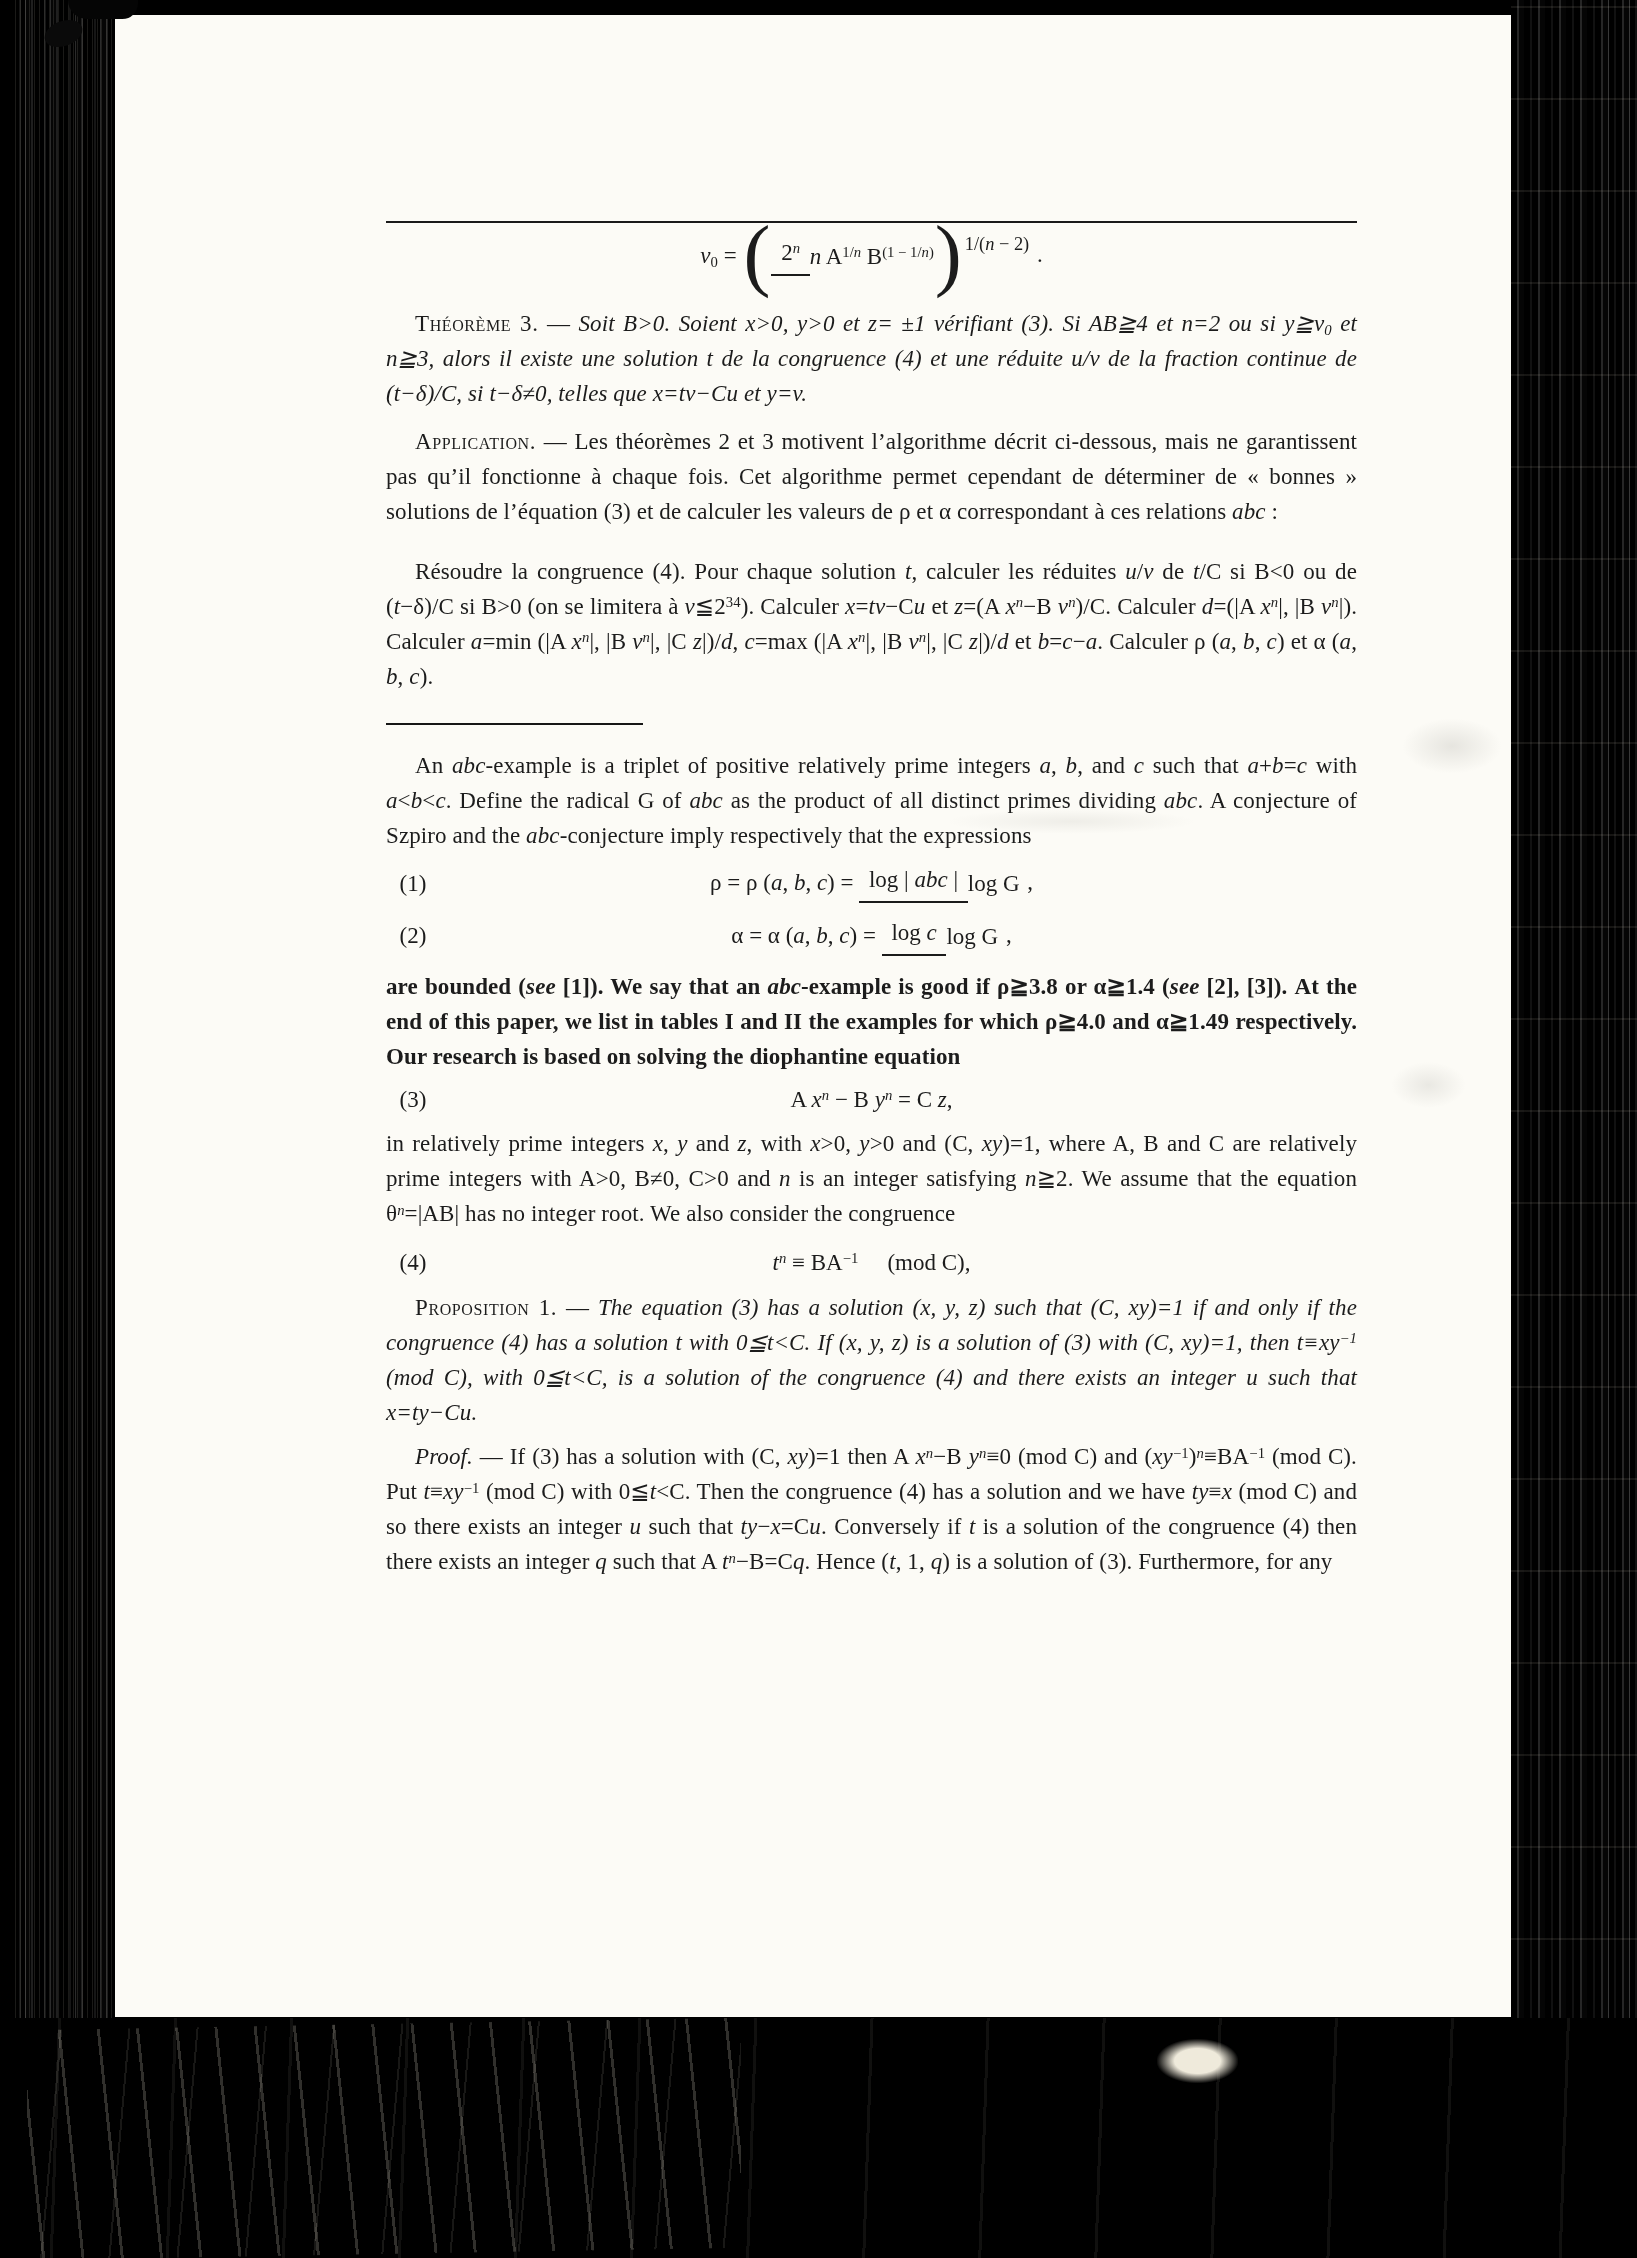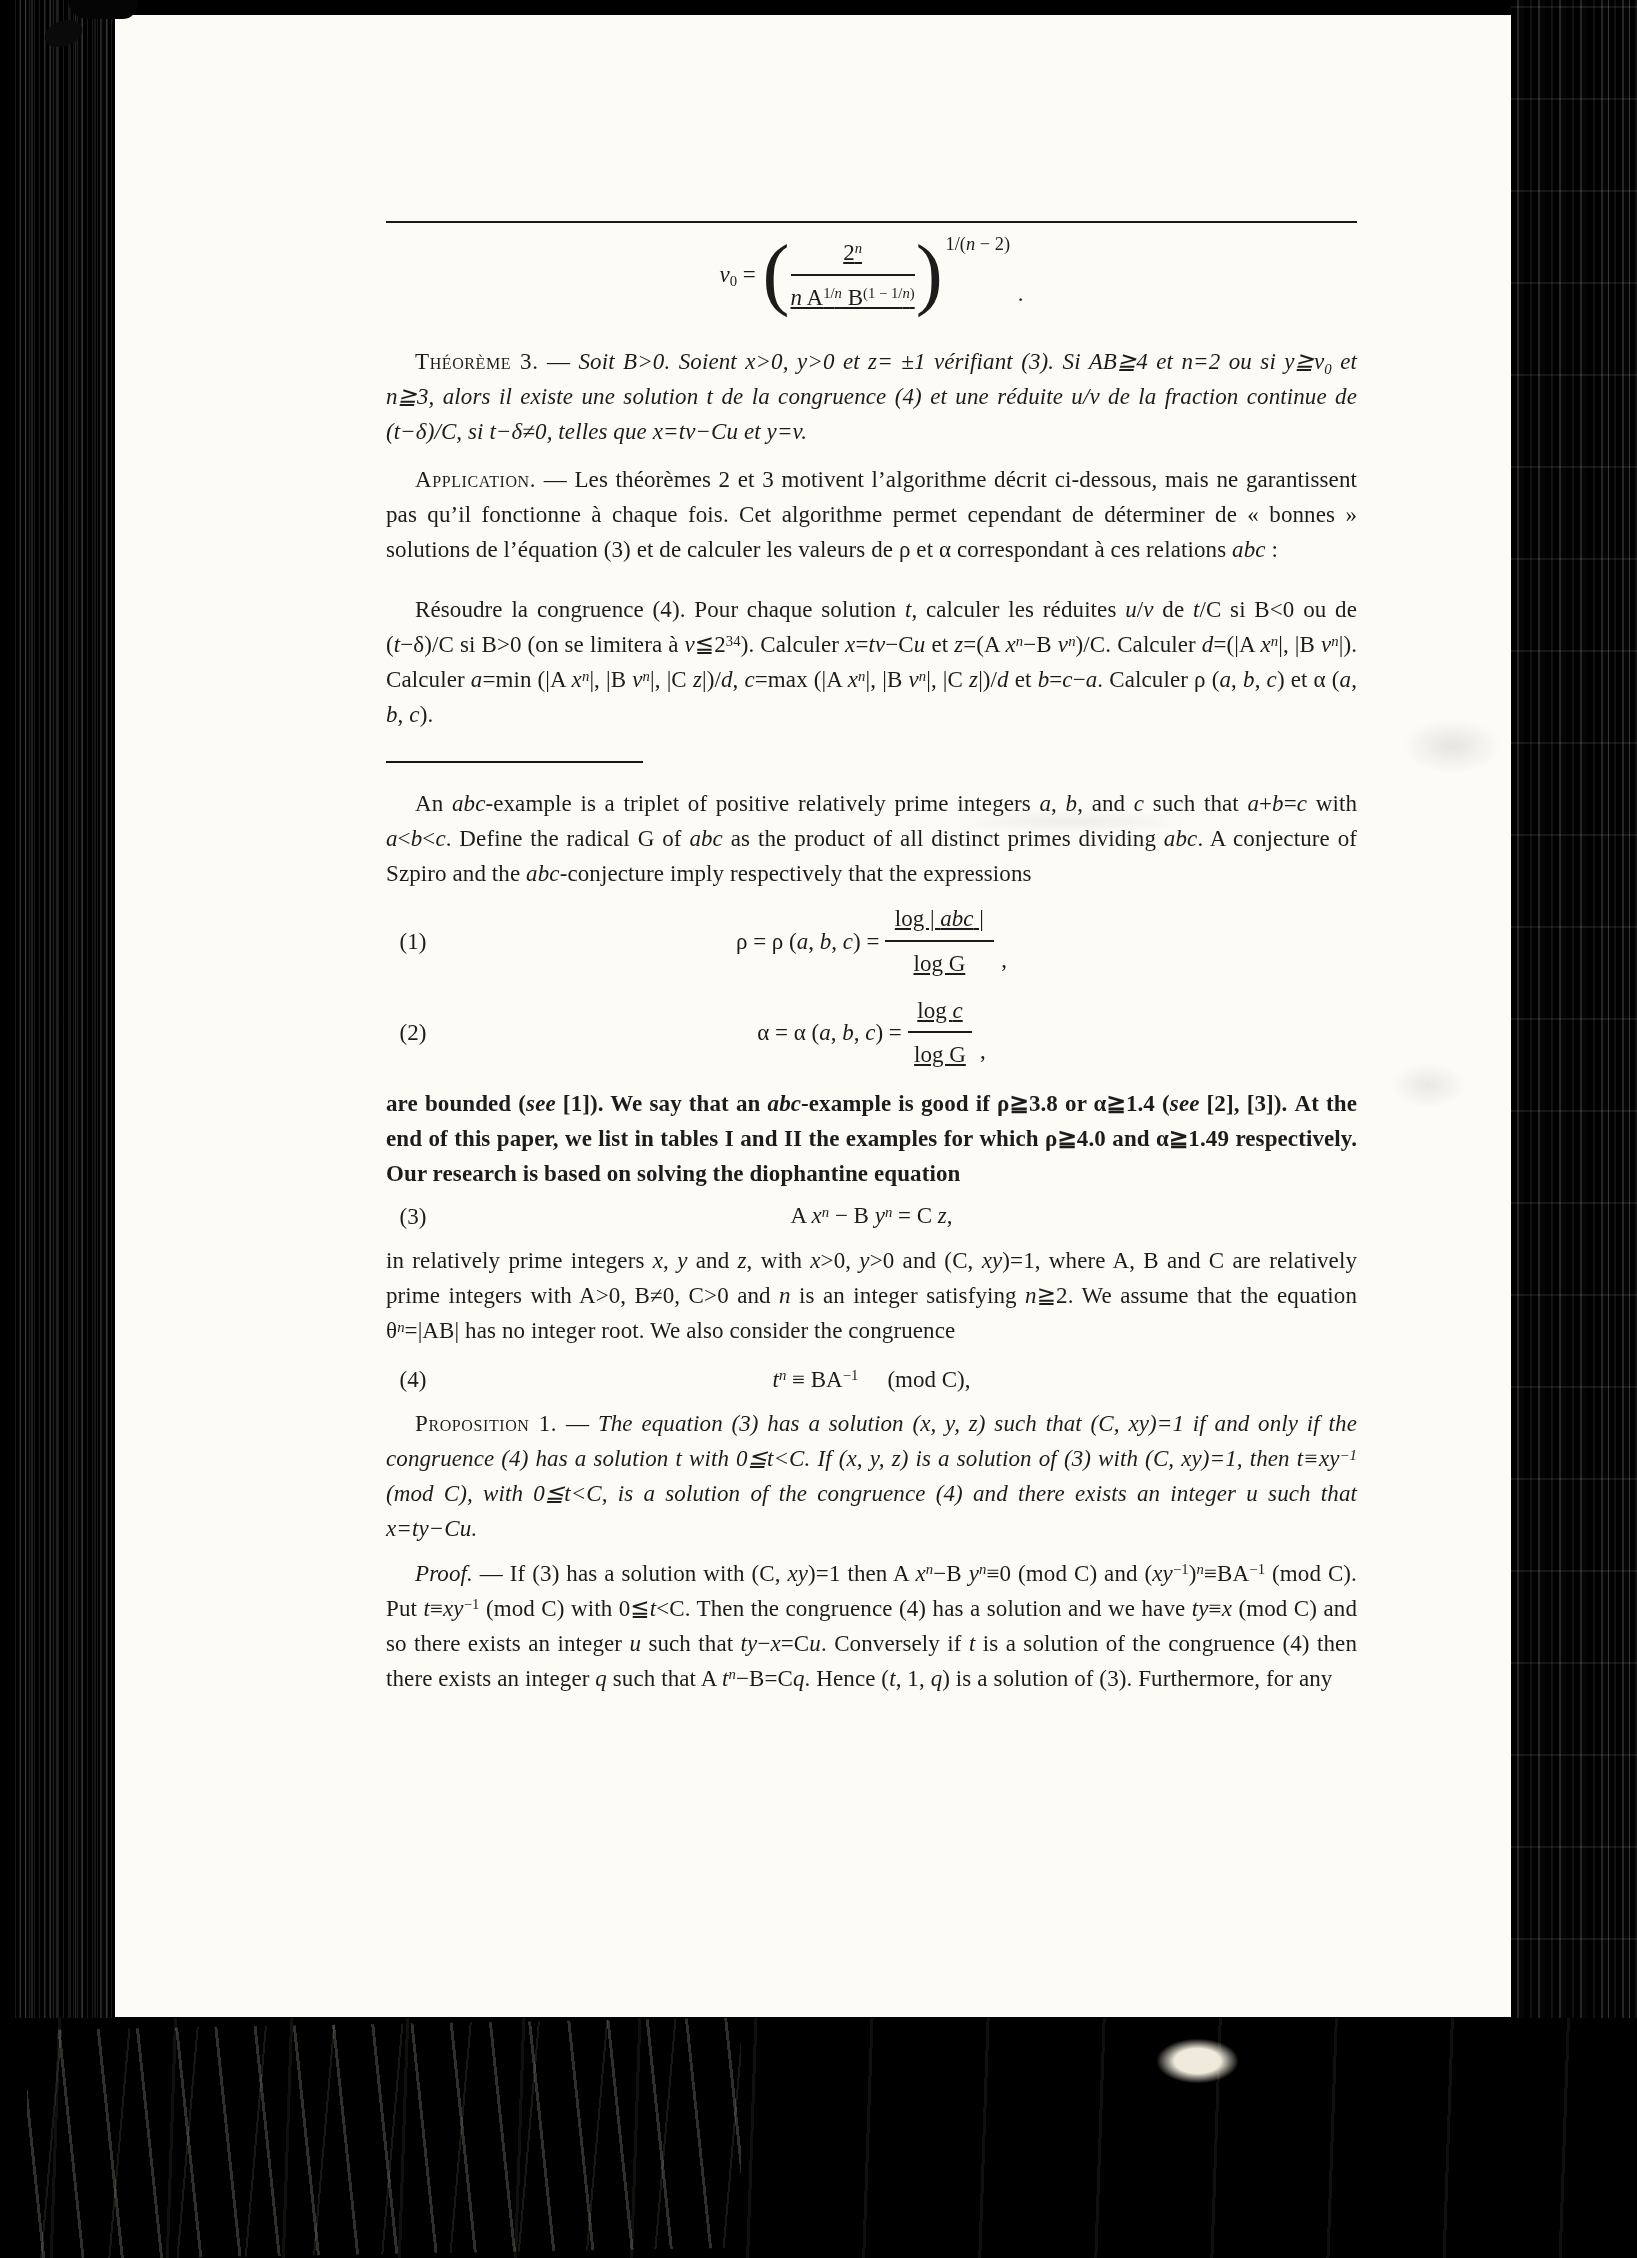--- a/index.html
+++ b/index.html
@@ -30,21 +30,21 @@
   
   .header{display:flex;justify-content:space-between;align-items:baseline;
     font-size:25px;font-weight:bold;line-height:33px;}
   .rule{border-top:2.9px solid #1a1a1a;margin-top:23px;}
   [data-name="paragraph-intro"]{margin-top:17.4px;}
 
   
   .eq{text-align:center;font-size:23px;line-height:35px;position:relative;}
   .eq-inner{display:inline-flex;align-items:center;}
   .eq-inner .lhs{margin-right:5.8px;}
-  .frac{display:inline-flex;flex-direction:column;text-align:center;text-decoration:underline;}
+  .frac{display:inline-flex;text-align:center;}
   .frac .num{border-bottom:2.4px solid #1b1b1b;padding:0 9.7px 3.9px;display:block;}
   .frac .den{padding-top:3.9px;display:block;}
   .bigp{font-size:81px;line-height:0;position:relative;top:-1.9px;padding:0 1px;font-weight:400;}
   .bigexp{align-self:flex-start;font-size:0.8em;position:relative;top:-7.7px;margin-left:1.9px;}
   .eqtail{align-self:flex-end;padding-left:7.7px;padding-bottom:3.9px;}
   .eqlabel{position:absolute;left:13.5px;top:50%;transform:translateY(-50%);}
   .modtail{margin-left:29px;}
 
   [data-name="equation-v0"]{margin-top:3.9px;padding:7.7px 0;}
   [data-name="theorem-3"]{margin-top:22px;}

